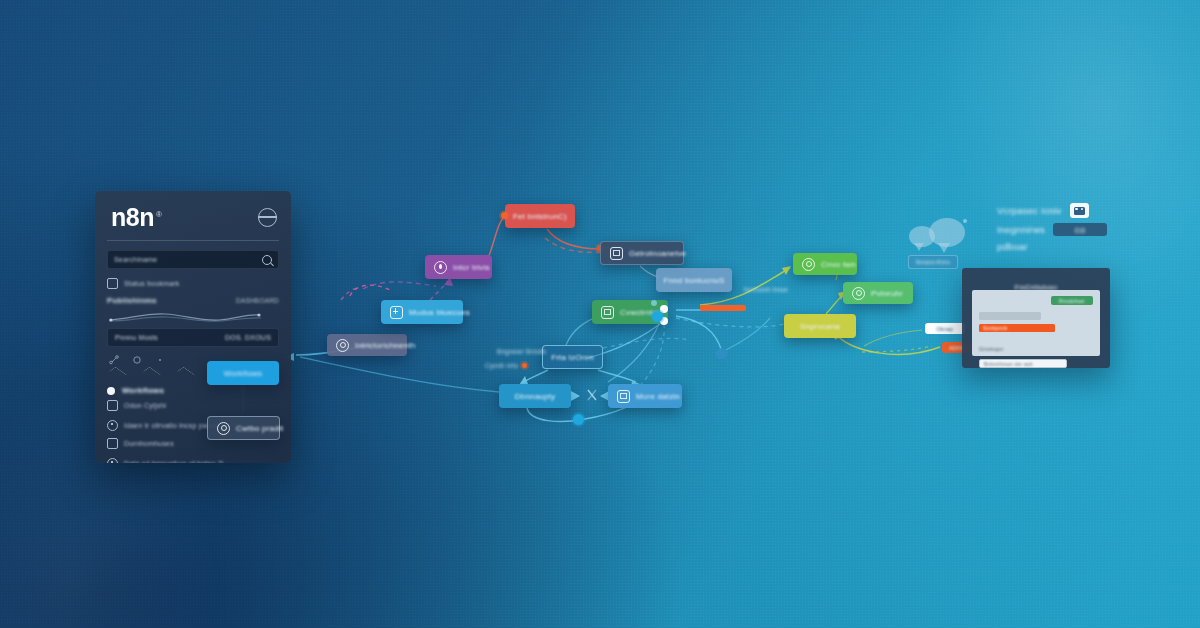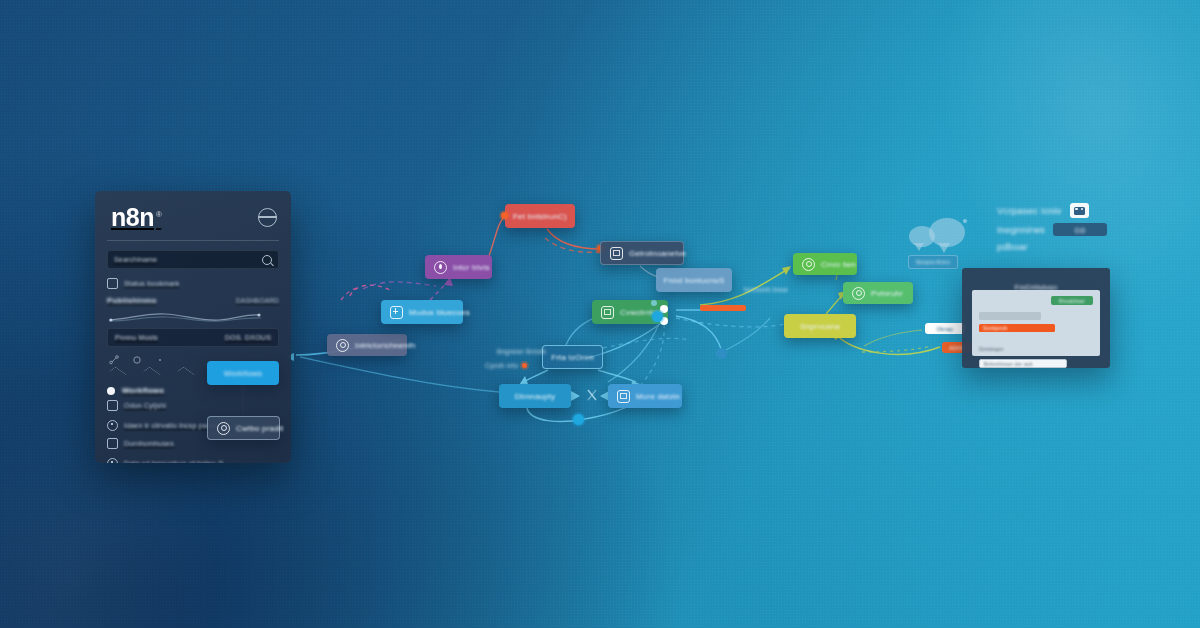--- a/index.html
+++ b/index.html
@@ -40,21 +40,20 @@
   .bt.s{ filter:blur(1.15px); }
   .bt.h{ filter:blur(1.5px); }
 
   
   #sidebar{
     position:absolute;left:95px;top:191px;width:196px;height:272px;
     background:linear-gradient(160deg,rgba(42,60,84,.97),rgba(30,46,70,.97));
     border-radius:5px;
     box-shadow:0 16px 42px rgba(0,0,0,.40);
     overflow:hidden;
-    text-decoration:underline;
   }
   #sidebar .sb-head{
     display:flex;align-items:center;justify-content:space-between;
     padding:14px 14px 10px 16px;
   }
   .logo{font-size:25px;font-weight:bold;color:#fff;line-height:1;letter-spacing:-.5px;position:relative;}
   .logo sup{font-size:8px;font-weight:normal;opacity:.75;vertical-align:super;margin-left:2px;}
   .sb-avatar{
     width:17px;height:17px;border-radius:50%;
     border:1.6px solid #c3d2e0;position:relative;opacity:.85;

